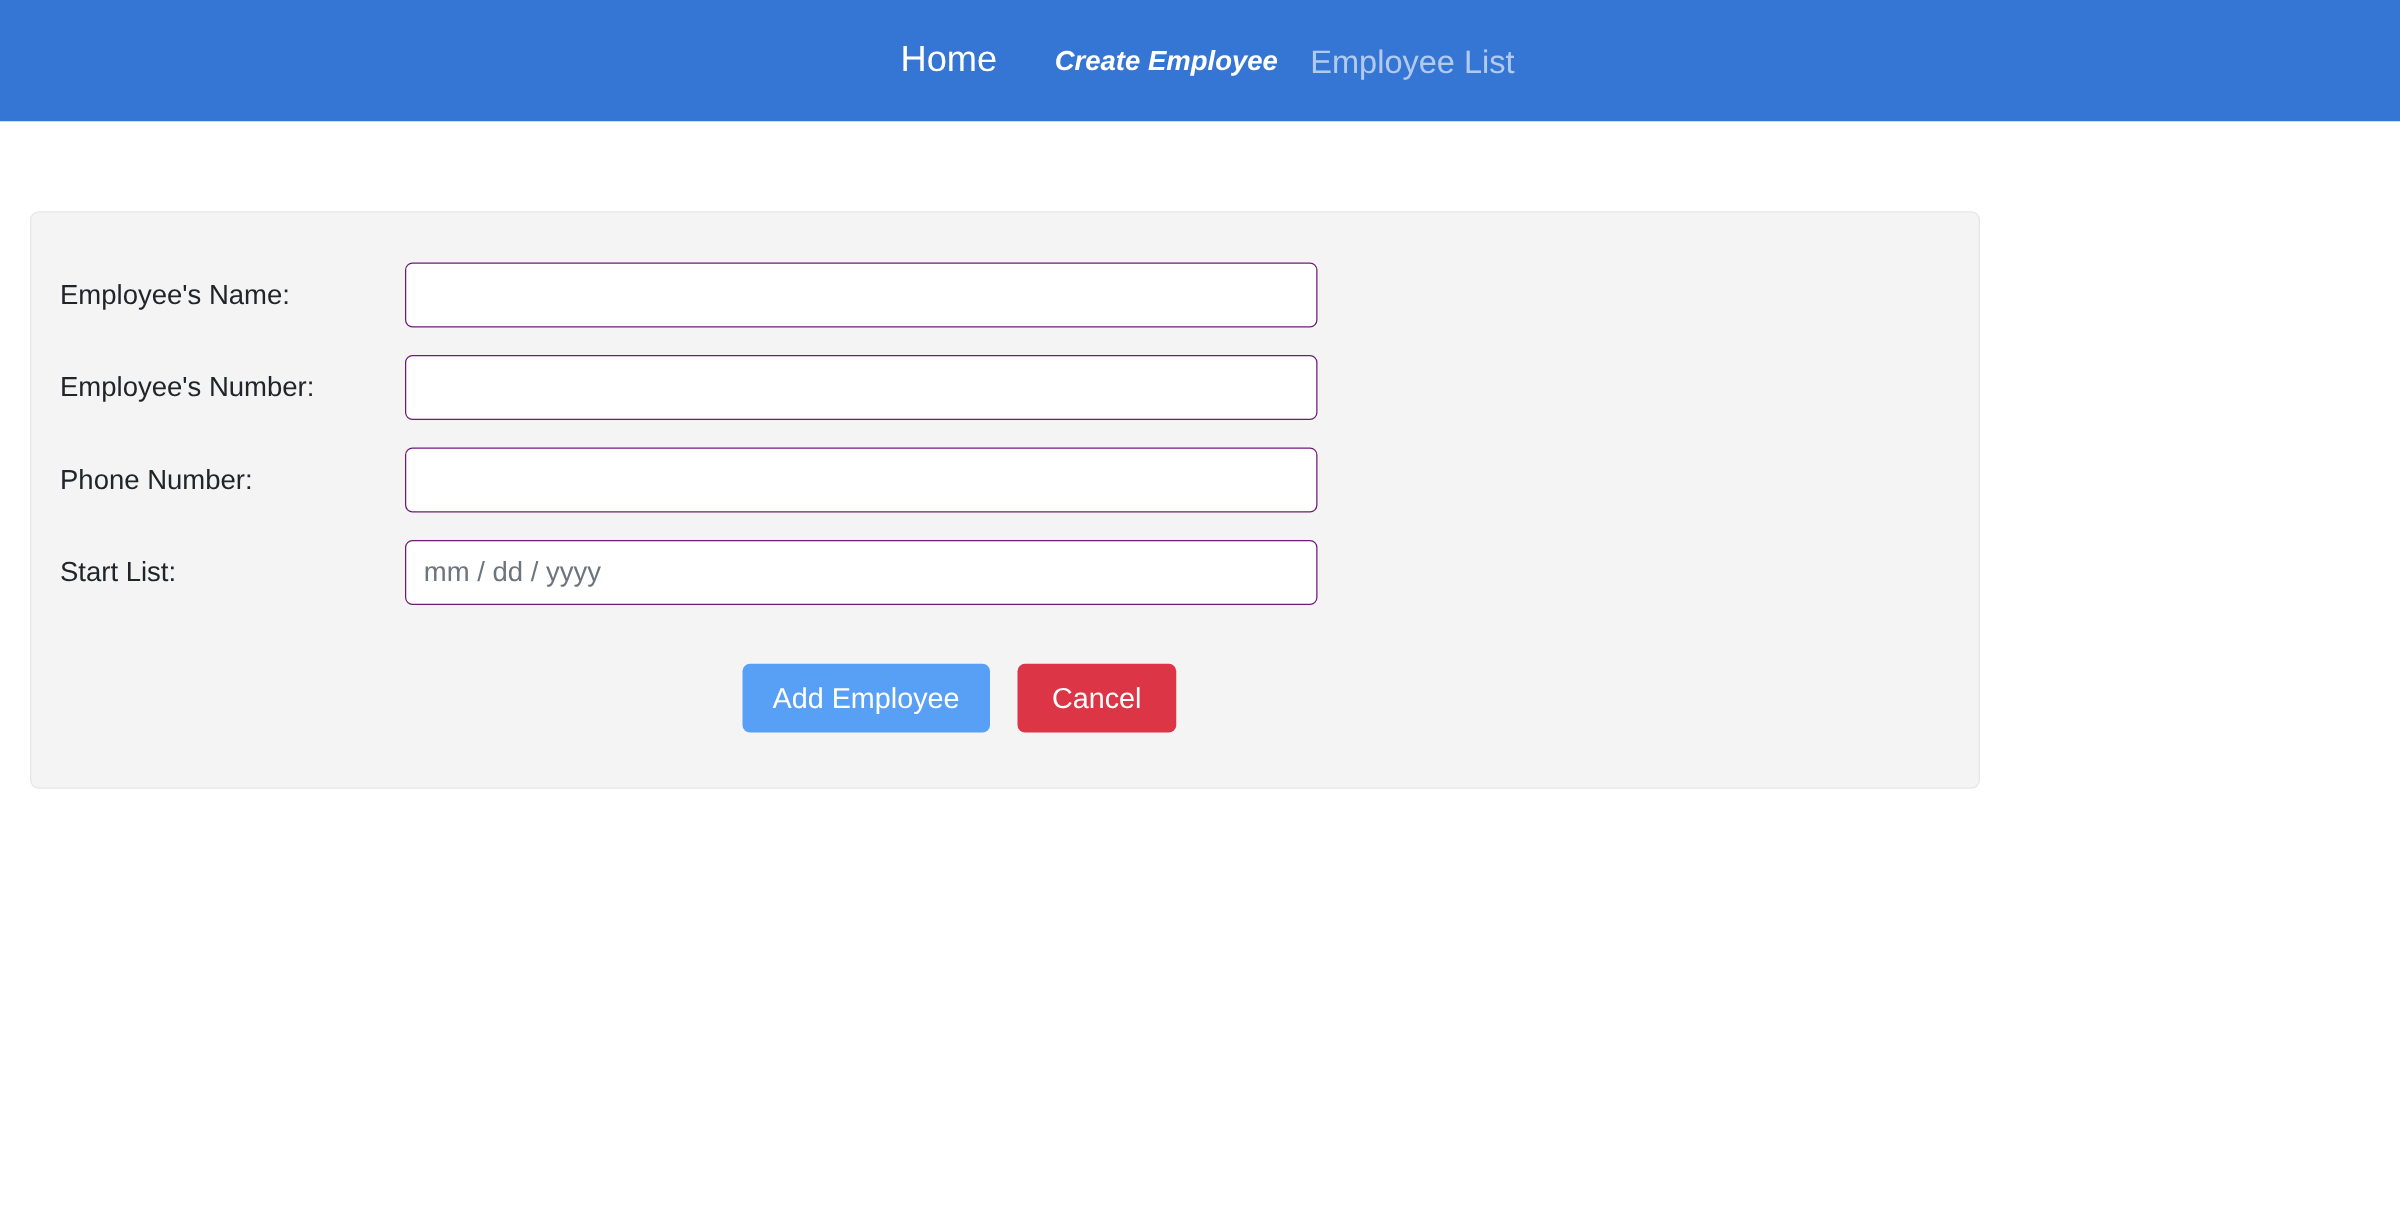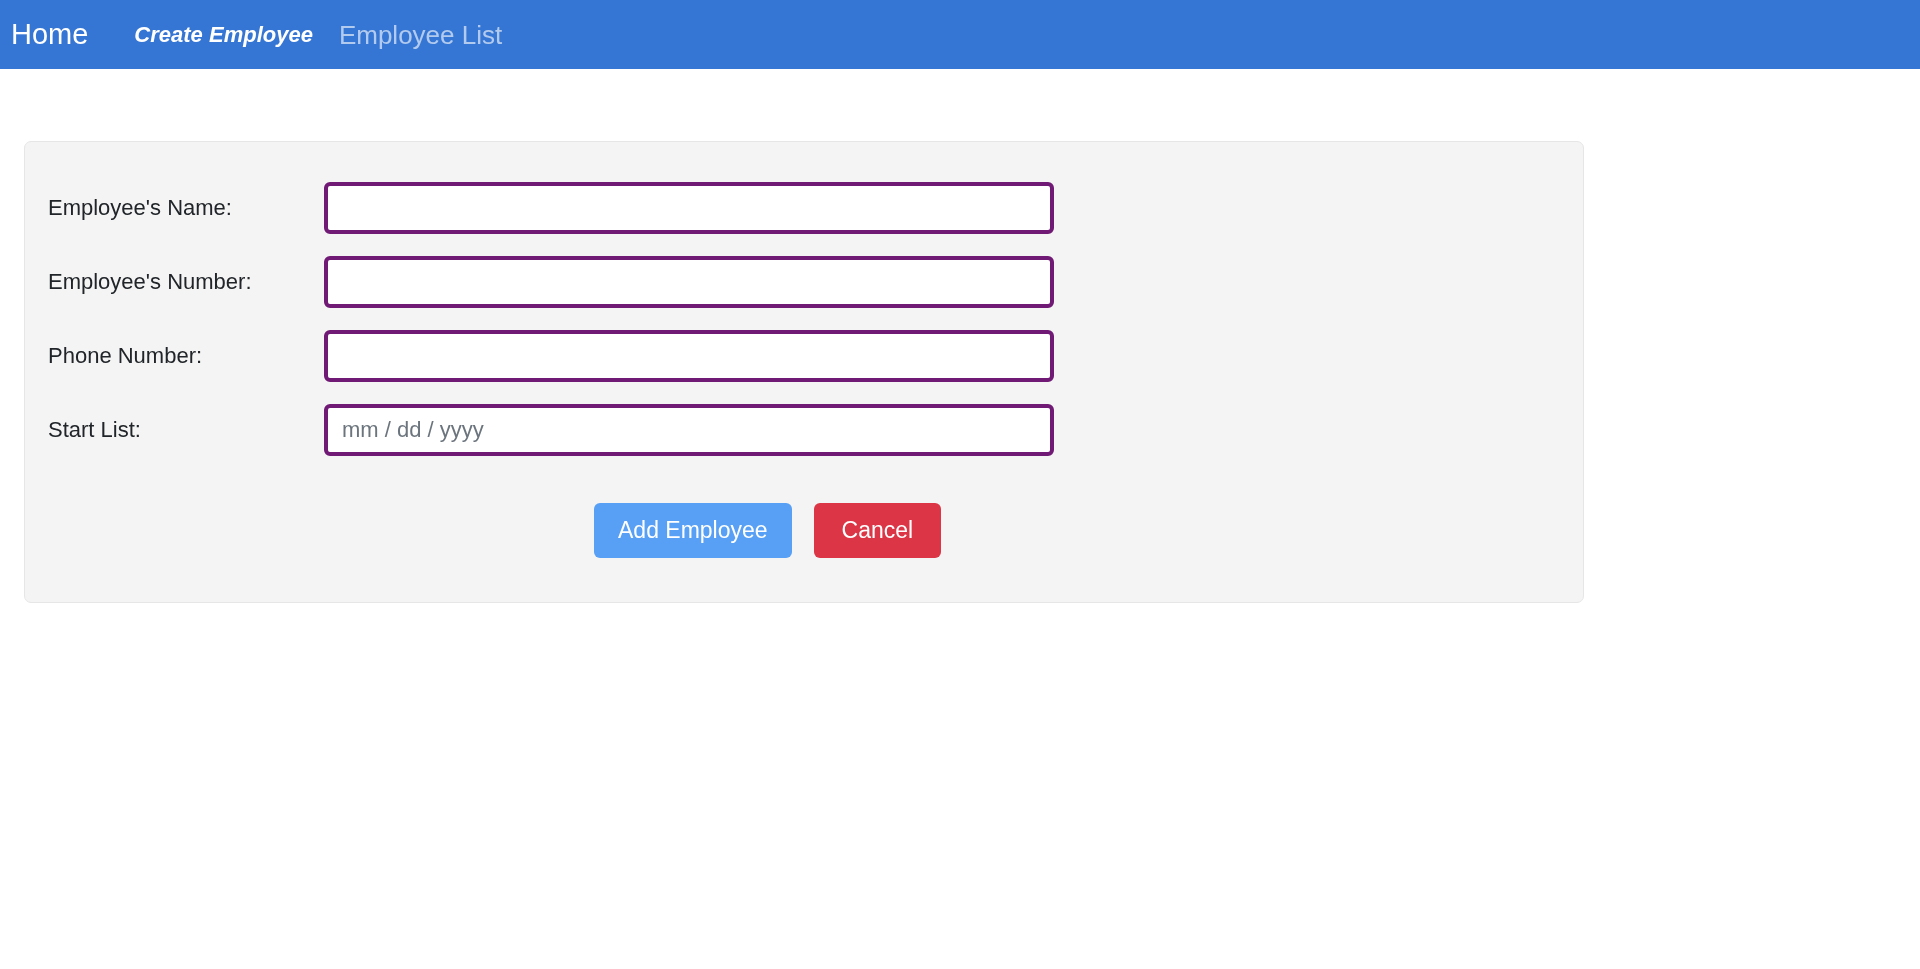--- a/index.html
+++ b/index.html
@@ -7,26 +7,27 @@
     margin: 0;
     padding: 0;
     width: 1920px;
     height: 969px;
     background: #ffffff;
     font-family: "Liberation Sans", sans-serif;
   }
 
   
   .navbar {
-    height: 69px;
+    height: 97px;
     background: #3575d3;
     display: flex;
     align-items: center;
-    padding: 0 0 0 11px;
+    padding: 0 0 0 28px;
     gap: 0;
+    justify-content: center;
   }
   .nav-link {
     color: #ffffff;
     font-size: 29px;
     line-height: 1;
     text-decoration: none;
     white-space: nowrap;
     padding: 0 16px;
     cursor: pointer;
   }
@@ -65,21 +66,21 @@
     width: 276px;
     flex: 0 0 276px;
     font-size: 22px;
     color: #212529;
     line-height: 1.2;
   }
   .form-input {
     width: 730px;
     height: 52px;
     background: #ffffff;
-    border: 4px solid #701a75;
+    border: 1px solid #701a75;
     border-radius: 6px;
     font-family: "Liberation Sans", sans-serif;
     font-size: 22px;
     color: #212529;
     padding: 0 14px;
     outline: none;
   }
   .form-input::placeholder { color: #6c757d; opacity: 1; }
   .date-input { color: #6c757d; }
 

